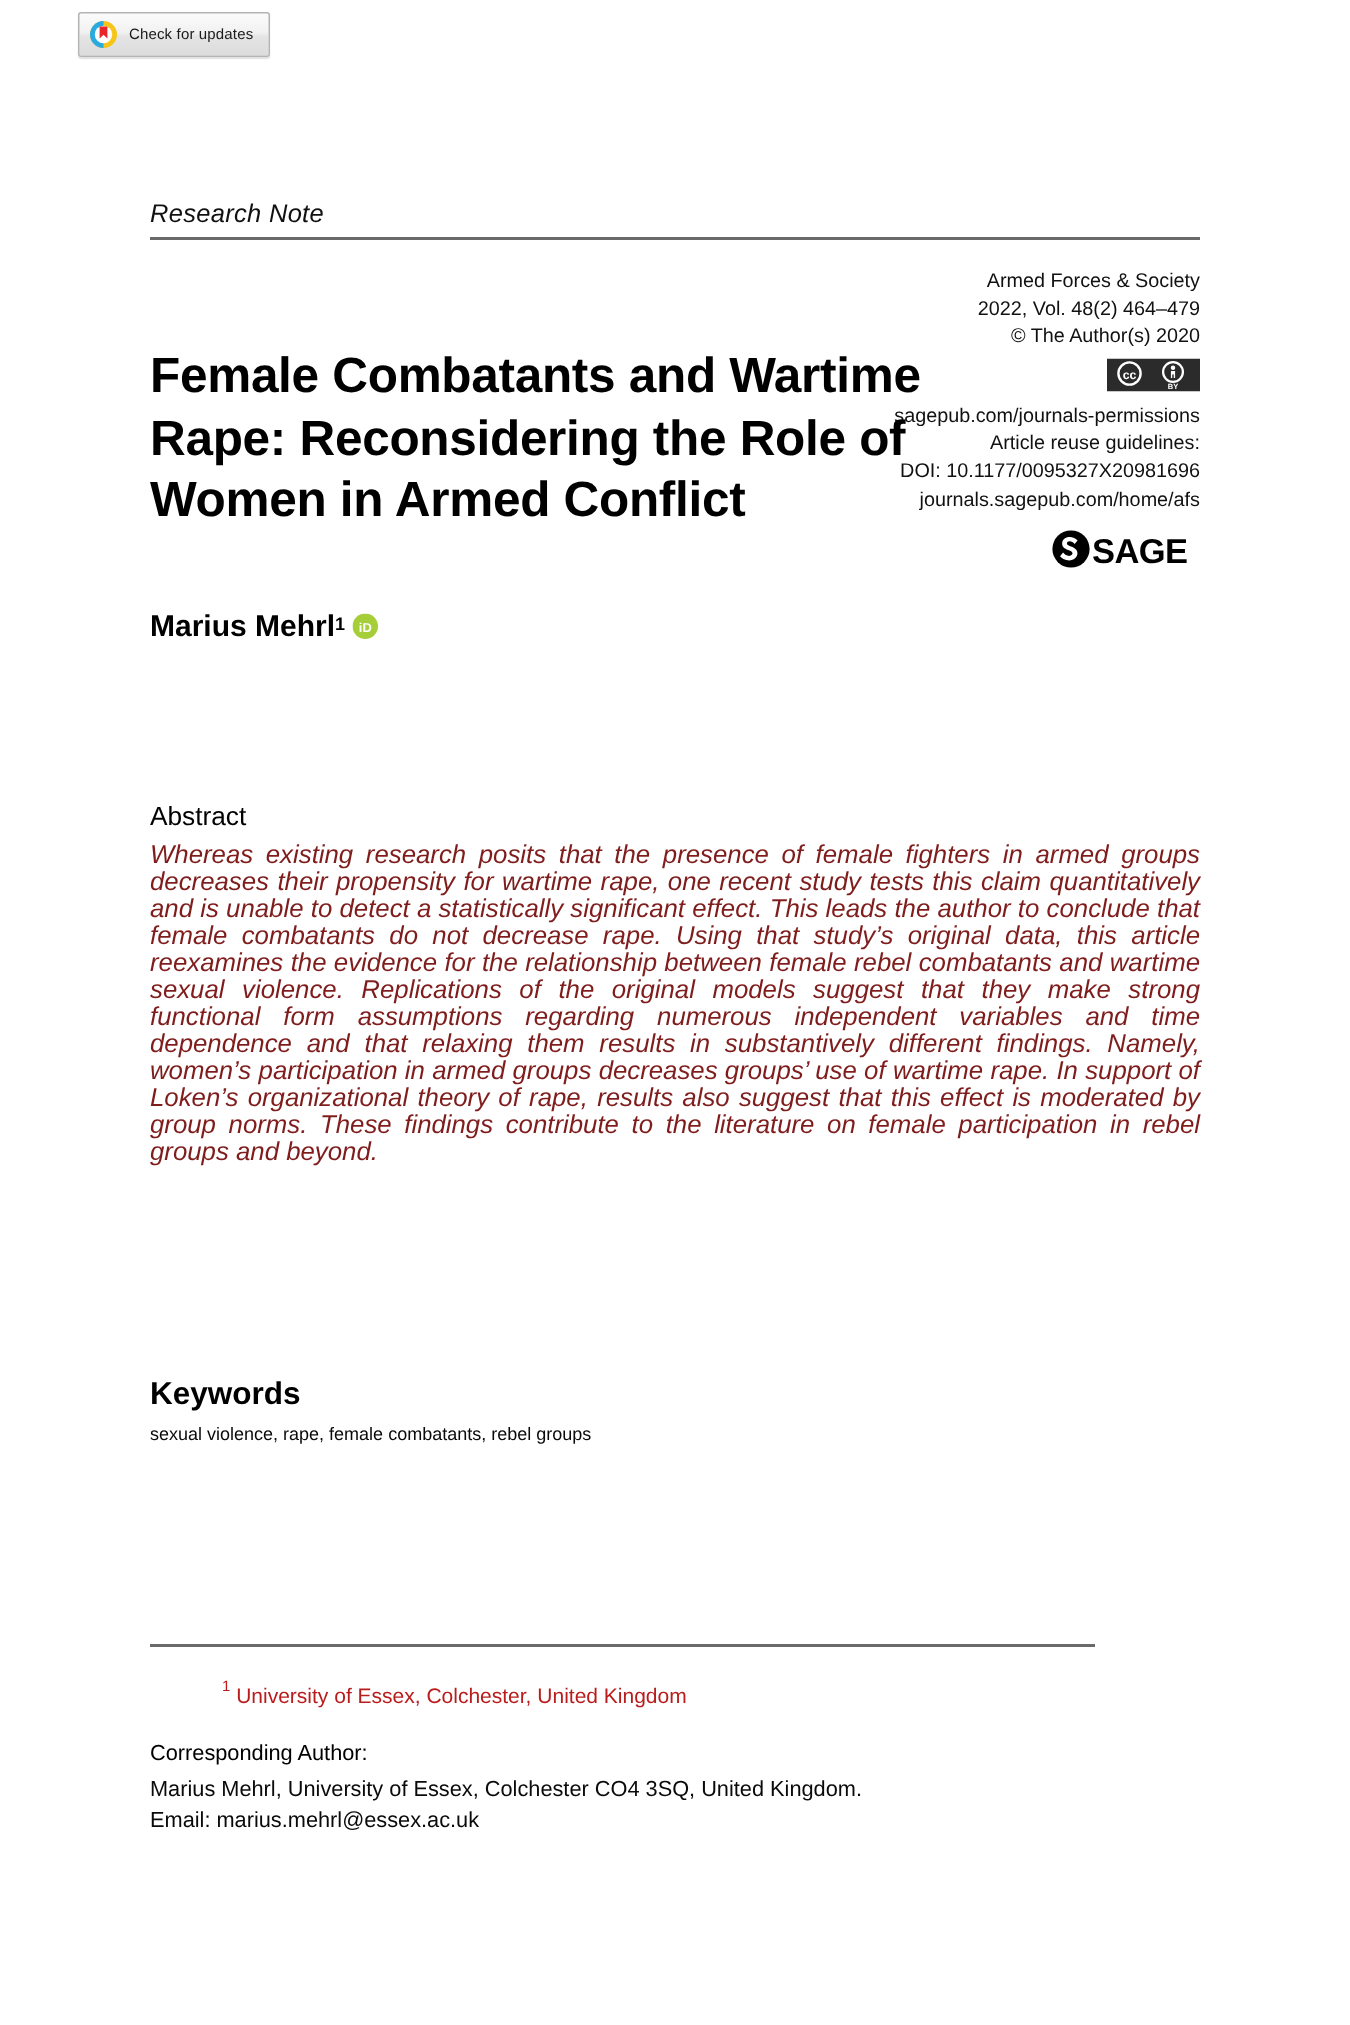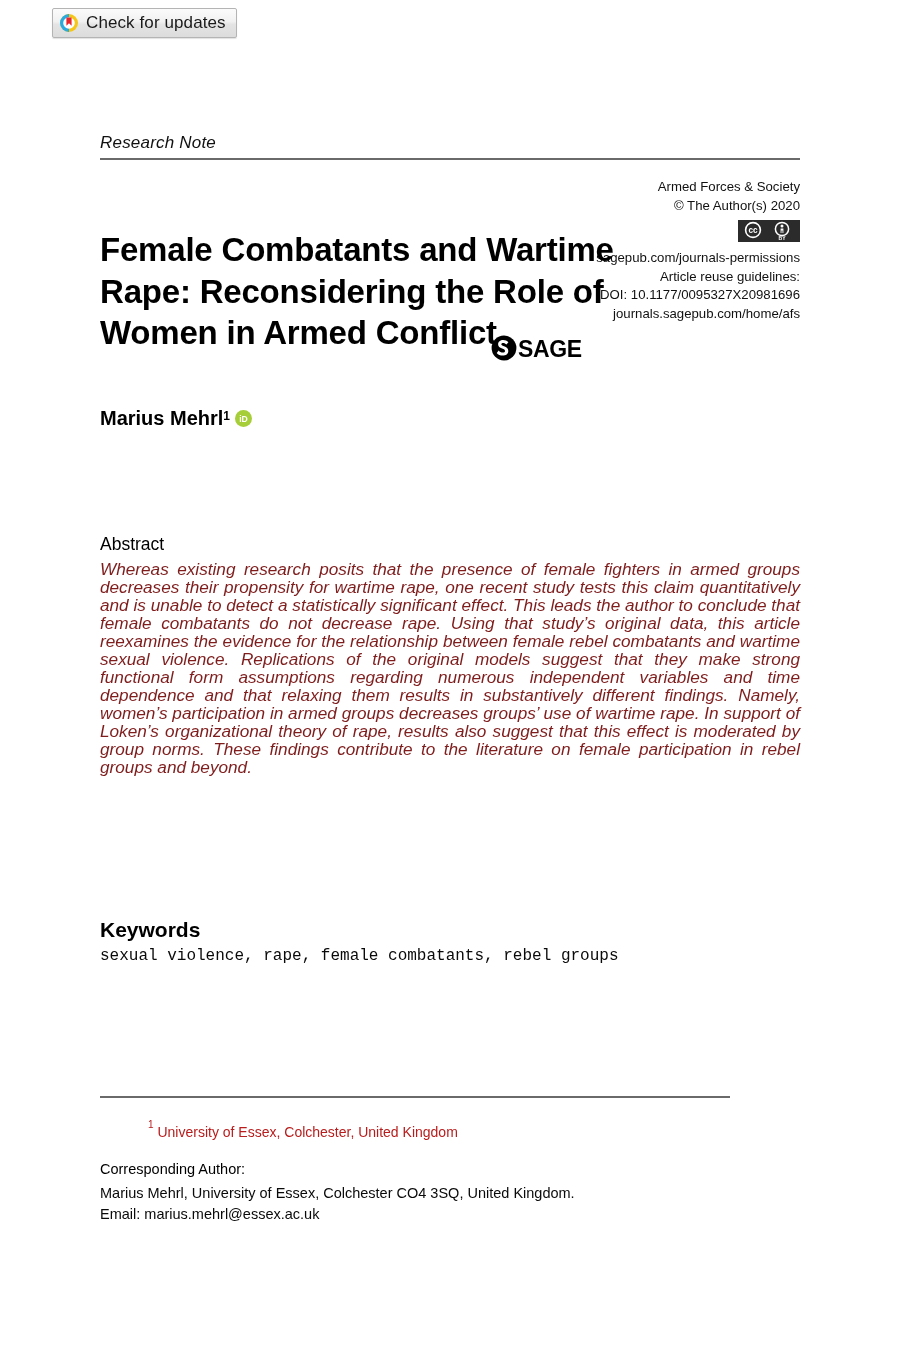--- a/index.html
+++ b/index.html
@@ -28,21 +28,21 @@
     display: flex;
     align-items: center;
     gap: 7px;
     padding: 4px 10px 4px 6px;
     border: 1px solid #b4b4b4;
     border-radius: 2px;
     background: linear-gradient(to bottom, #fbfbfb 0%, #f1f1f1 45%, #e4e4e4 55%, #dcdcdc 100%);
     box-shadow: 0 1px 1px rgba(0,0,0,0.12);
   }
   .crossmark-label {
-    font-size: 17px;
+    font-size: 10px;
     color: #1a1a1a;
     letter-spacing: 0.1px;
     white-space: nowrap;
   }
   .cm-icon { display: block; }
 
   
   .kicker {
     position: absolute;
     left: 100px;
@@ -79,21 +79,21 @@
     justify-content: flex-end;
     margin: 5px 0 7px 0;
     padding-left: 17px;
   }
   .cc-badge {
     display: block;
   }
 
   .sage-wrap {
     display: flex;
-    justify-content: flex-start;
+    justify-content: flex-end;
     margin-top: 9px;
   }
 
   
   .title {
     position: absolute;
     left: 100px;
     top: 207px;
     width: 545px;
     font-size: 33px;
@@ -156,24 +156,23 @@
     top: 918px;
     font-size: 21px;
     font-weight: bold;
     color: #000000;
   }
   .keywords-body {
     position: absolute;
     left: 100px;
     top: 944px;
     width: 700px;
-    font-size: 16px;
+    font-size: 12px;
     line-height: 25px;
     color: #0a0a0a;
-    font-family: Liberation Mono, monospace;
   }
 
   
   .rule-foot {
     position: absolute;
     left: 100px;
     top: 1096px;
     width: 630px;
     height: 2px;
     background: #6a6a6a;
@@ -226,20 +225,21 @@
       </svg>
     </span>
     <span class="crossmark-label">Check for updates</span>
   </div>
 
   <div class="kicker">Research Note</div>
   <div class="rule-top"></div>
 
   <div class="journal-meta">
     <div class="line">Armed Forces &amp; Society</div>
+    <div class="line">2022, Vol. 48(2) 464–479</div>
     <div class="line">© The Author(s) 2020</div>
 
     <div class="cc-badge-wrap">
       <span>
         <svg class="cc-badge" width="62" height="22" viewBox="0 0 62 22" aria-hidden="true">
           <rect x="0" y="0" width="62" height="22" fill="#2b2b2b"></rect>
           <circle cx="15" cy="10" r="7.4" fill="none" stroke="#ffffff" stroke-width="1.6"></circle>
           <text x="15" y="13.4" font-family="Liberation Sans, sans-serif" font-size="8.2" font-weight="bold" fill="#ffffff" text-anchor="middle">cc</text>
           <circle cx="44" cy="9" r="6.6" fill="none" stroke="#ffffff" stroke-width="1.5"></circle>
           <circle cx="44" cy="6.1" r="1.5" fill="#ffffff"></circle>

